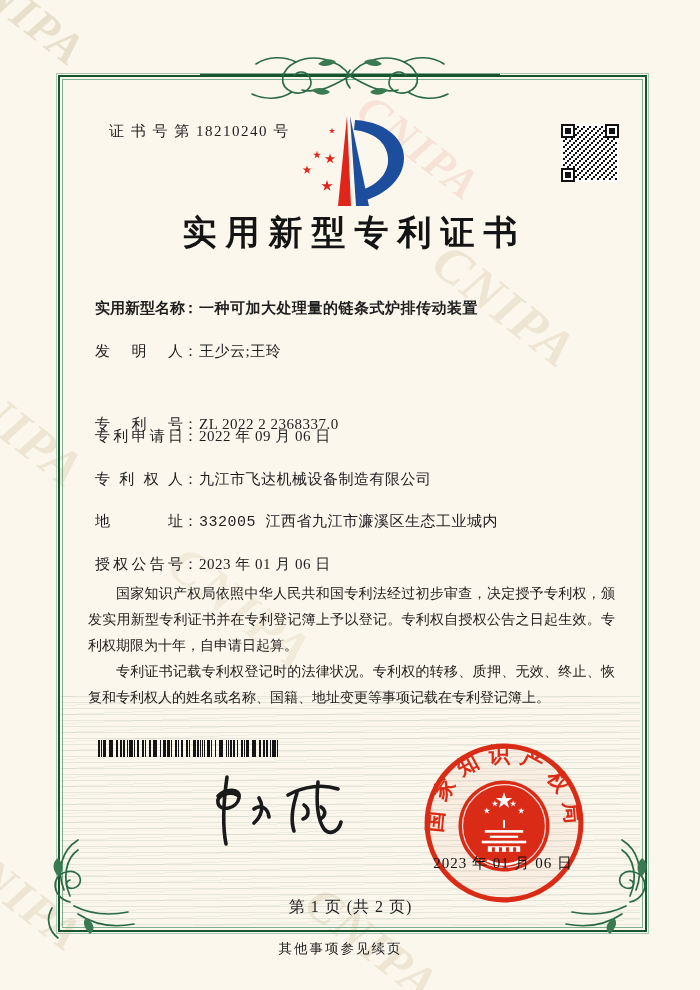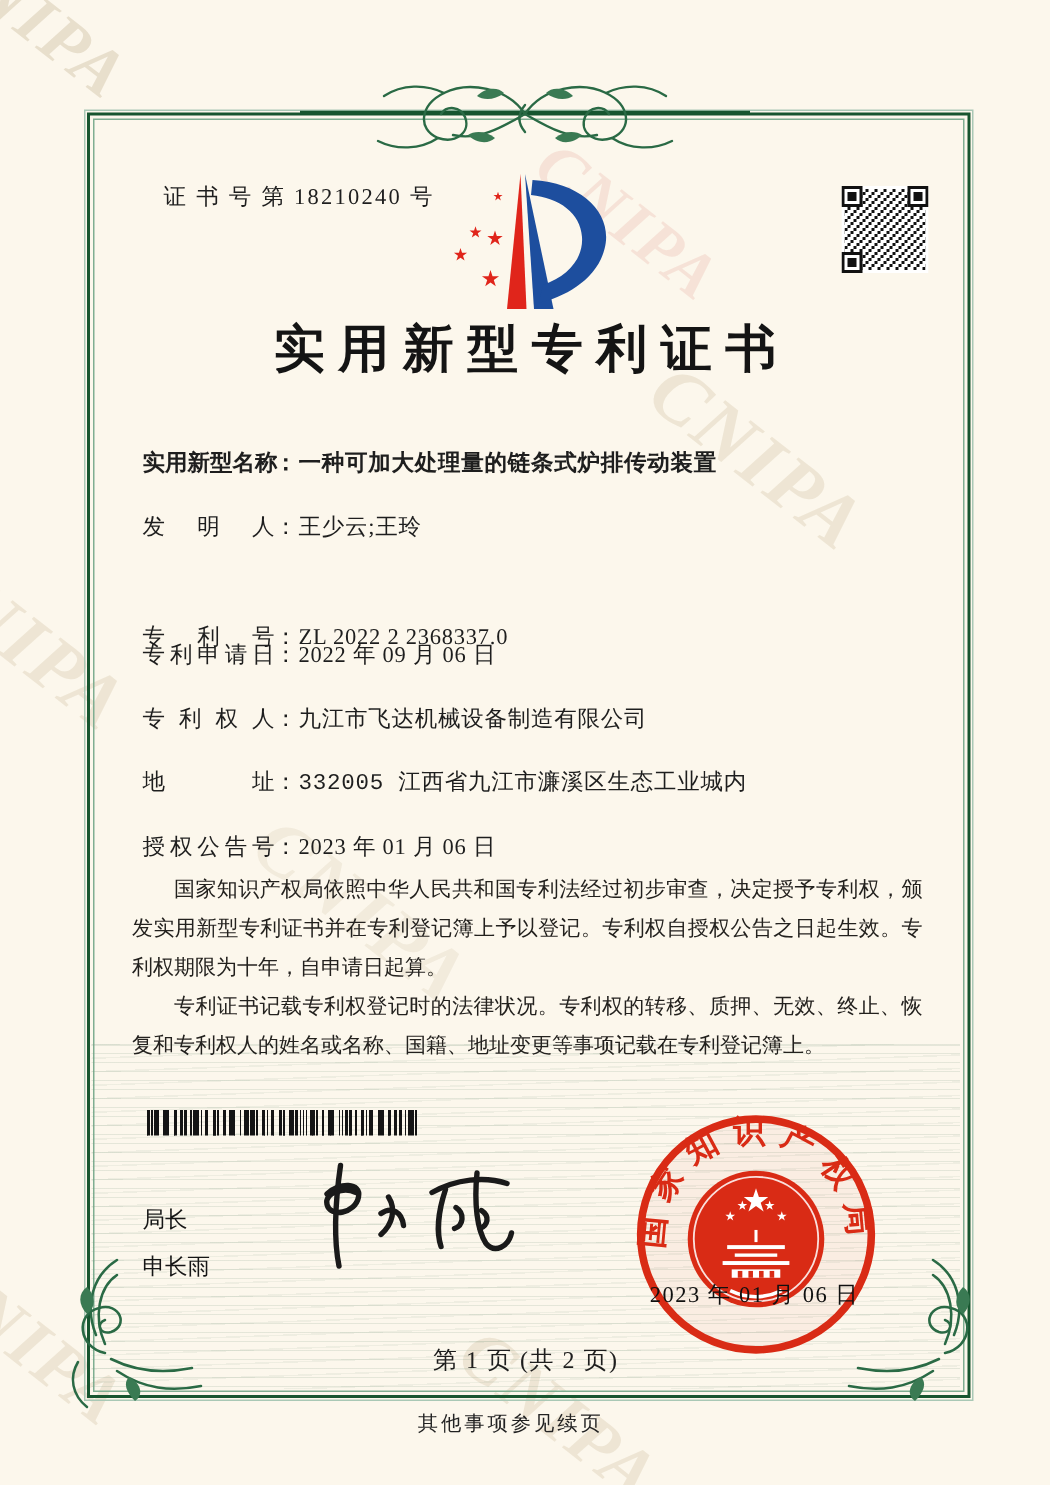--- a/index.html
+++ b/index.html
@@ -207,24 +207,20 @@
     </div>
   </div>
 
   <div class="paras">
     <p>国家知识产权局依照中华人民共和国专利法经过初步审查，决定授予专利权，颁发实用新型专利证书并在专利登记簿上予以登记。专利权自授权公告之日起生效。专利权期限为十年，自申请日起算。</p>
     <p>专利证书记载专利权登记时的法律状况。专利权的转移、质押、无效、终止、恢复和专利权人的姓名或名称、国籍、地址变更等事项记载在专利登记簿上。</p>
   </div>
 
   <div class="barcode"></div>
 
-  <div class="director">
-    <div>局长</div>
-    <div>申长雨</div>
-  </div>
 
   <svg class="signature" width="165" height="82" viewBox="0 0 165 82" aria-label="申长雨">
     <g stroke="#1a1a1a" stroke-width="3.6" fill="none" stroke-linecap="round" stroke-linejoin="round">
       <path d="M22,28 C30,20 45,20 43,30 C41,41 24,44 22,35 C20,27 34,23 41,27"></path>
       <path d="M31,9 C28,30 26,56 30,76"></path>
       <path d="M63,30 C68,38 66,48 58,55"></path>
       <path d="M58,41 C65,36 72,40 73,49"></path>
       <path d="M92,27 C108,18 127,16 142,21"></path>
       <path d="M101,25 C96,40 95,54 98,63"></path>
       <path d="M122,14 C120,34 122,52 128,61 C134,68 143,63 145,54"></path>

